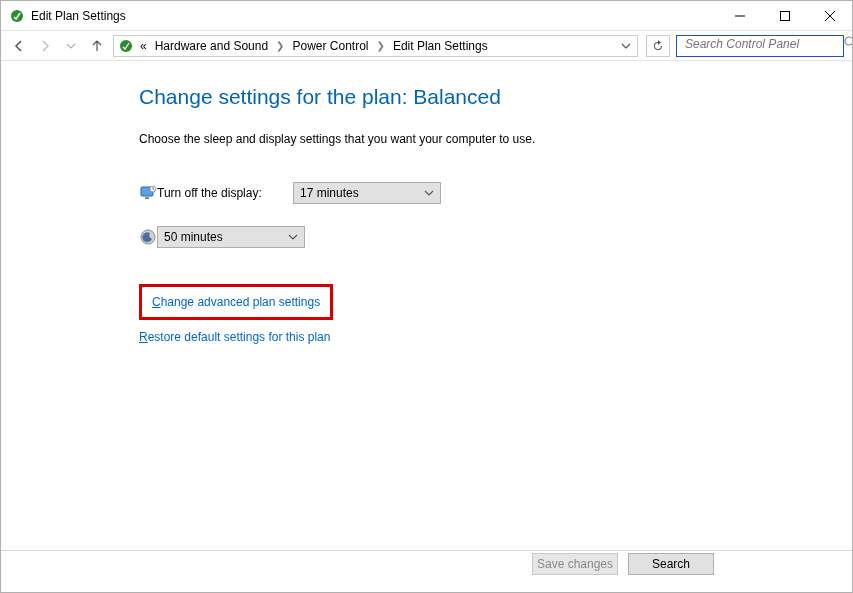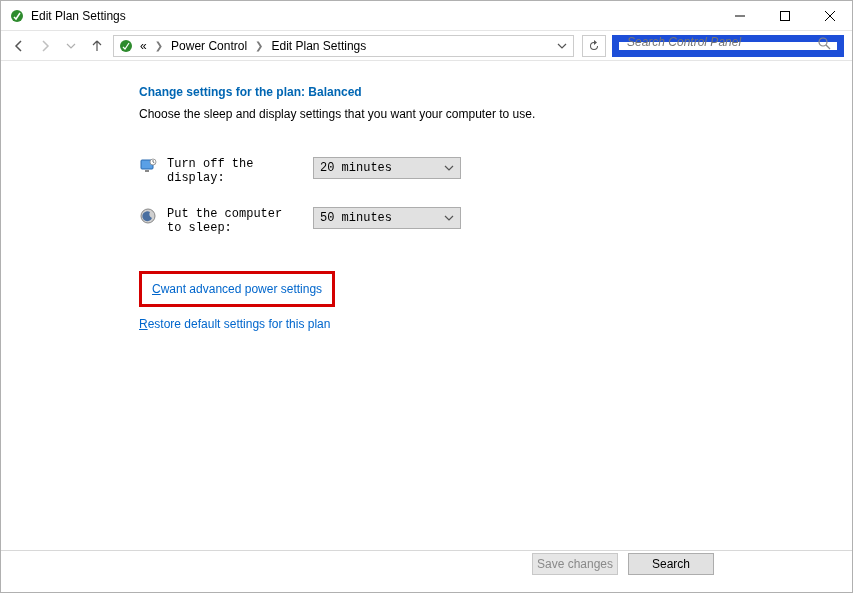--- a/index.html
+++ b/index.html
@@ -62,53 +62,52 @@
   .address .chev { color:#7a7a7a; font-size:10px; padding:0 2px;}
   .address .crumb { padding: 2px 2px; }
   .address .right-tools { margin-left:auto; display:flex; align-items:center; gap:2px;}
   .refresh-btn {
     width: 24px; height: 22px;
     border: 1px solid #ccc;
     display:flex; align-items:center; justify-content:center;
     margin-left:2px;
   }
   .search {
-    width: 232px;
+    width: 168px;
     height: 22px;
-    border: 7px solid #1d4ed8;
-    display: flex;
-    align-items: flex-end;
+    border: 1px solid #1d4ed8;
+    display: flex;
+    align-items: flex-start;
     padding: 0 6px;
     color: #888;
   }
   .search input {
     border: none; outline: none; flex:1; font-size:12px; color:#555;
     font-family: inherit; background:transparent; font-style: italic;
   }
   .search .mag { color:#888; }
   
   .content {
     padding: 24px 0 0 138px;
     height: calc(100% - 30px - 30px - 42px);
     overflow: hidden;
   }
   .heading {
     color: #0066b3;
-    font-size: 12px;
-    font-weight: 700;
-    margin-bottom: 8px;
+    font-size: 21px;
+    font-weight: 400;
+    margin-bottom: 23px;
   }
   .subtext {
     margin-bottom: 36px;
   }
   .setting-row {
     display: flex;
+    align-items: center;
     margin-bottom: 22px;
-    gap: 10px;
-    font-family: Liberation Mono, monospace;
   }
   .setting-row .icon {
     width: 18px; height: 18px;
     display:flex; align-items:center; justify-content:center;
   }
   .setting-row .label { width: 136px; }
   .dropdown {
     width: 148px;
     height: 22px;
     background: #e1e1e1;
@@ -215,20 +214,21 @@
       </svg>
   </div>
   <div class="address">
     <span>
       <svg width="16" height="16" viewBox="0 0 16 16">
         <circle cx="8" cy="8" r="6" fill="#2e8b2e"></circle>
         <path d="M5 9 L7 11 L11 5" stroke="#fff" stroke-width="1.2" fill="none"></path>
       </svg>
     </span>
     <span class="crumb">«</span>
+    <span class="crumb">Hardware and Sound</span>
     <span class="chev">❯</span>
     <span class="crumb">Power Control</span>
     <span class="chev">❯</span>
     <span class="crumb">Edit Plan Settings</span>
     <span class="right-tools">
       <span class="chev">
         <svg width="10" height="10" viewBox="0 0 10 10">
             <path d="M1 3 L5 7 L9 3" stroke="#555" stroke-width="1.2" fill="none"></path>
           </svg>
       </span>
@@ -259,51 +259,50 @@
       <svg width="18" height="18" viewBox="0 0 18 18">
         <rect x="2" y="3" width="12" height="9" rx="1" fill="#5aa0e6" stroke="#2a6bb0"></rect>
         <rect x="6" y="13" width="4" height="2" fill="#888"></rect>
         <circle cx="14" cy="5" r="3" fill="#fff" stroke="#888" stroke-width="0.8"></circle>
         <line x1="14" y1="3" x2="14" y2="5" stroke="#555" stroke-width="0.8"></line>
         <line x1="14" y1="5" x2="15.5" y2="6" stroke="#555" stroke-width="0.8"></line>
       </svg>
     </span>
     <span class="label">Turn off the display:</span>
     <div class="dropdown">
-      <span>20 minutes</span>
+      <span>17 minutes</span>
       <span class="chev-down">
         <svg width="10" height="10" viewBox="0 0 10 10">
             <path d="M1 3 L5 7 L9 3" stroke="#555" stroke-width="1.2" fill="none"></path>
           </svg>
       </span>
     </div>
   </div>
 
   <div class="setting-row">
     <span class="icon">
       <svg width="18" height="18" viewBox="0 0 18 18">
         <circle cx="9" cy="9" r="7" fill="#d0d0d0" stroke="#888"></circle>
         <path d="M11 5 A5 5 0 1 0 13 11 A4 4 0 0 1 11 5" fill="#4a6fa0"></path>
       </svg>
     </span>
-    <span class="label">Put the computer to sleep:</span>
     <div class="dropdown">
       <span>50 minutes</span>
       <span class="chev-down">
         <svg width="10" height="10" viewBox="0 0 10 10">
             <path d="M1 3 L5 7 L9 3" stroke="#555" stroke-width="1.2" fill="none"></path>
           </svg>
       </span>
     </div>
   </div>
 
   <div style="height:14px;"></div>
 
   <div class="highlight-box">
-    <span class="link"><span class="u">C</span><span>want advanced power settings</span></span>
+    <span class="link"><span class="u">C</span><span>hange advanced plan settings</span></span>
   </div>
 
   <div class="link-row">
     <span class="link"><span class="u">R</span><span>estore default settings for this plan</span></span>
   </div>
 </div>
 
 <div class="button-bar">
   <div class="btn disabled">
     <span>Save changes</span>

